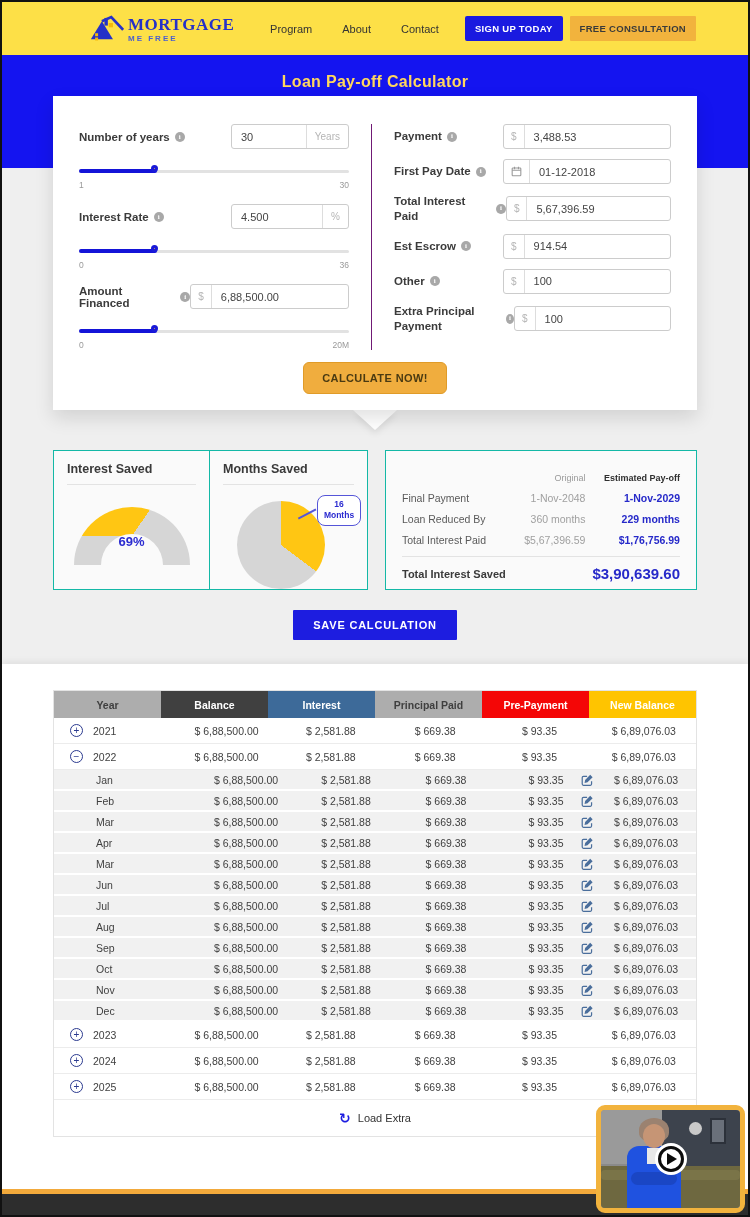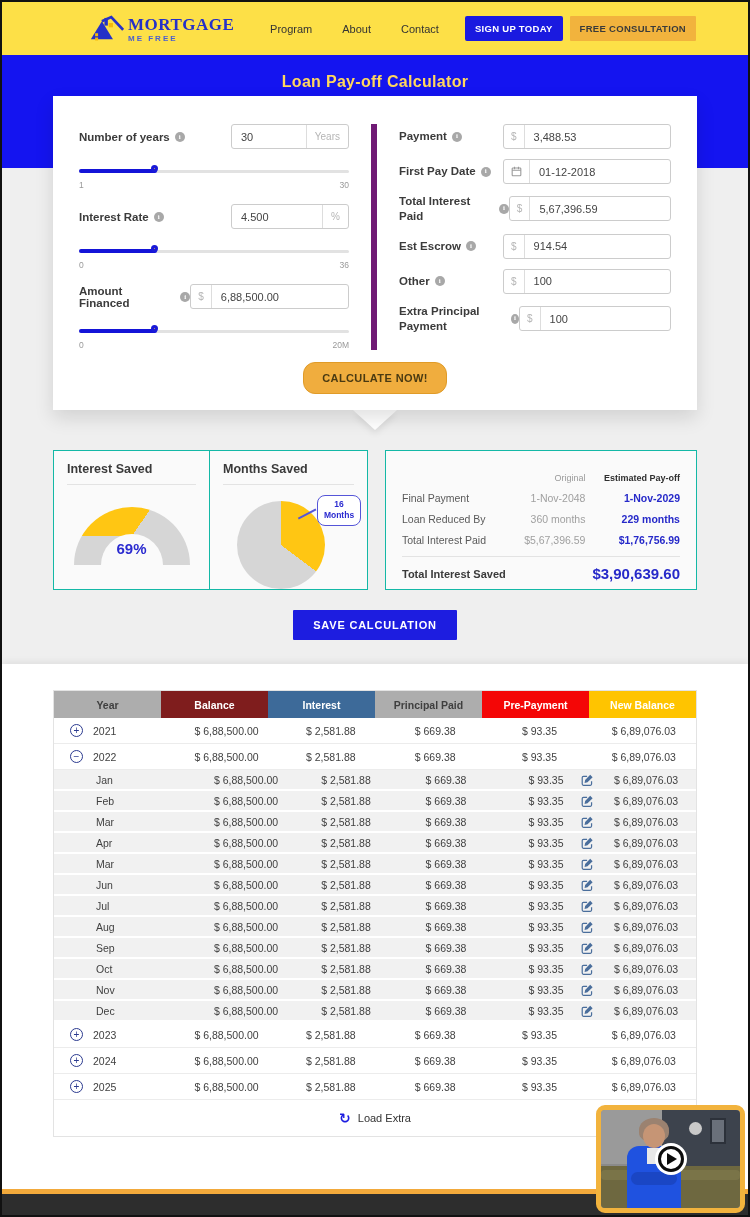--- a/index.html
+++ b/index.html
@@ -19,21 +19,21 @@
 
   
   .hero { height:113px; background:#1414f0; text-align:center; padding-top:18px; }
   .hero h1 { font-size:16px; font-weight:600; color:#ffd75e; letter-spacing:.3px; }
 
   
   .calc-card { width:644px; margin:-72px auto 0; background:#fff; position:relative; z-index:4;
                box-shadow:0 8px 18px rgba(0,0,0,.12); padding:28px 26px 16px; }
   .calc-cols { display:flex; }
   .calc-left { width:292px; padding-right:22px; }
-  .calc-right { flex:1; padding-left:22px; border-left:6px solid #701a75; }
+  .calc-right { flex:1; padding-left:22px; border-left:1px solid #701a75; }
   .fld-row { display:flex; align-items:center; justify-content:space-between; }
   .fld-label { font-size:11.5px; font-weight:bold; color:#3b3b3b; display:flex; align-items:center; gap:5px; }
   .info-ic { width:10px; height:10px; border-radius:50%; background:#a8a8a8; color:#fff; font-size:7px; font-weight:bold;
              display:inline-flex; align-items:center; justify-content:center; font-family:"Liberation Serif",serif; }
   .inp { display:flex; align-items:center; border:1px solid #ccc; border-radius:3px; height:25px; background:#fff; overflow:hidden; }
   .inp .val { font-size:11px; color:#444; padding:0 9px; flex:1; white-space:nowrap; }
   .inp .sfx { font-size:10px; color:#b5b5b5; padding:0 8px; border-left:1px solid #ddd; height:100%; display:flex; align-items:center; }
   .inp .pfx { font-size:10px; color:#b5b5b5; padding:0 7px; border-right:1px solid #ddd; height:100%; display:flex; align-items:center; }
   .inp-sm { width:118px; }
   .inp-lg { width:160px; }
@@ -41,34 +41,34 @@
   .slider-wrap { margin:16px 0 3px; position:relative; height:12px; }
   .slider-track { position:absolute; top:5px; left:0; right:0; height:3px; background:#e2e2e2; border-radius:2px; }
   .slider-fill { position:absolute; top:4px; left:0; height:4px; background:#1414d8; border-radius:2px; }
   .slider-thumb { position:absolute; top:0; width:7px; height:7px; background:#F2A93B; border:3px solid #1a1ad8; border-radius:50%; }
   .mm { display:flex; justify-content:space-between; font-size:8.5px; color:#999; margin-bottom:14px; }
   .rfield { display:flex; align-items:center; justify-content:space-between; margin-bottom:10px; }
   .rfield .fld-label { max-width:120px; line-height:1.3; }
   .cal-ic svg { display:block; }
   .calc-btn-row { text-align:center; margin-top:12px; }
   .btn-calculate { background:#F0AD3E; border:1px solid #e09b28; color:#4a3a12; font-size:11px; font-weight:bold;
-                   padding:9px 18px; border-radius:12px; letter-spacing:.4px; }
+                   padding:9px 18px; border-radius:6px; letter-spacing:.4px; }
   .arrow-down { width:0; height:0; margin:0 auto; border-left:22px solid transparent; border-right:22px solid transparent;
                 border-top:20px solid #fff; filter:drop-shadow(0 4px 3px rgba(0,0,0,.08)); position:relative; z-index:3; }
 
   
   .results-row { width:644px; margin:20px auto 0; display:flex; }
   .rcard { background:#FAFAFA; border:1px solid #14b8a6; height:140px; padding:11px 13px; }
   .rcard h3 { font-size:12.5px; font-weight:bold; color:#3a3a3a; padding-bottom:8px; border-bottom:1px solid #e3e3e3; }
   .card-gauge { width:157px; }
   .card-pie { width:158px; border-left:none; position:relative; }
   .card-dash { width:312px; margin-left:17px; padding:11px 16px; }
   .gauge { width:116px; height:58px; border-radius:116px 116px 0 0; margin:22px auto 0; position:relative; }
   .gauge-hole { position:absolute; width:62px; height:31px; border-radius:62px 62px 0 0; background:#FAFAFA; left:27px; bottom:0; }
-  .gauge-label { position:absolute; width:100%; bottom:8px; text-align:center; font-size:15px; font-weight:bold; color:#2b2bd0; }
+  .gauge-label { position:absolute; width:100%; bottom:16px; text-align:center; font-size:13px; font-weight:bold; color:#2b2bd0; }
   .pie { width:88px; height:88px; border-radius:50%; margin:16px 0 0 14px; }
   .callout { position:absolute; right:6px; top:44px; background:#fff; border:1.5px solid #5555d8; border-radius:8px;
              padding:3px 5px; font-size:8.5px; font-weight:bold; color:#2b2bd0; text-align:center; width:44px; line-height:1.35; }
   .callout-line { position:absolute; right:50px; top:62px; width:20px; height:1.5px; background:#5555d8; transform:rotate(-28deg); }
   .dash-grid { display:grid; grid-template-columns:38% 28% 34%; row-gap:0; margin-top:6px; }
   .dash-grid > div { padding:4.5px 0; font-size:10.5px; }
   .dg-h { color:#9a9a9a; font-size:9px !important; text-align:right; }
   .dg-h.est { color:#2f2f2f; font-weight:bold; }
   .dg-label { color:#5a5a5a; }
   .dg-orig { color:#a0a0a0; text-align:right; }
@@ -335,21 +335,21 @@
   </div>
 
   <div class="save-row">
     <button class="btn-save">SAVE  CALCULATION</button>
   </div>
 
   <div class="table-section">
     <div class="table-card">
       <div class="t-head">
         <div class="t-cell" style="background: rgb(173, 173, 173); color: rgb(63, 63, 63);">Year</div>
-        <div class="t-cell" style="background: #7f1d1d; color: rgb(255, 255, 255);">Balance</div>
+        <div class="t-cell" style="background: #404040; color: rgb(255, 255, 255);">Balance</div>
         <div class="t-cell" style="background: rgb(61, 106, 153); color: rgb(255, 255, 255);">Interest</div>
         <div class="t-cell" style="background: rgb(173, 173, 173); color: rgb(63, 63, 63);">Principal Paid</div>
         <div class="t-cell" style="background: rgb(244, 6, 6); color: rgb(255, 255, 255);">Pre-Payment</div>
         <div class="t-cell" style="background: rgb(255, 196, 0); color: rgb(255, 255, 255);">New Balance</div>
       </div>
       <div id="amort-rows">
           <div class="t-row year-row">
             <div class="t-cell first">
               <span class="expand-icon">+</span>
               <span>2021</span>

